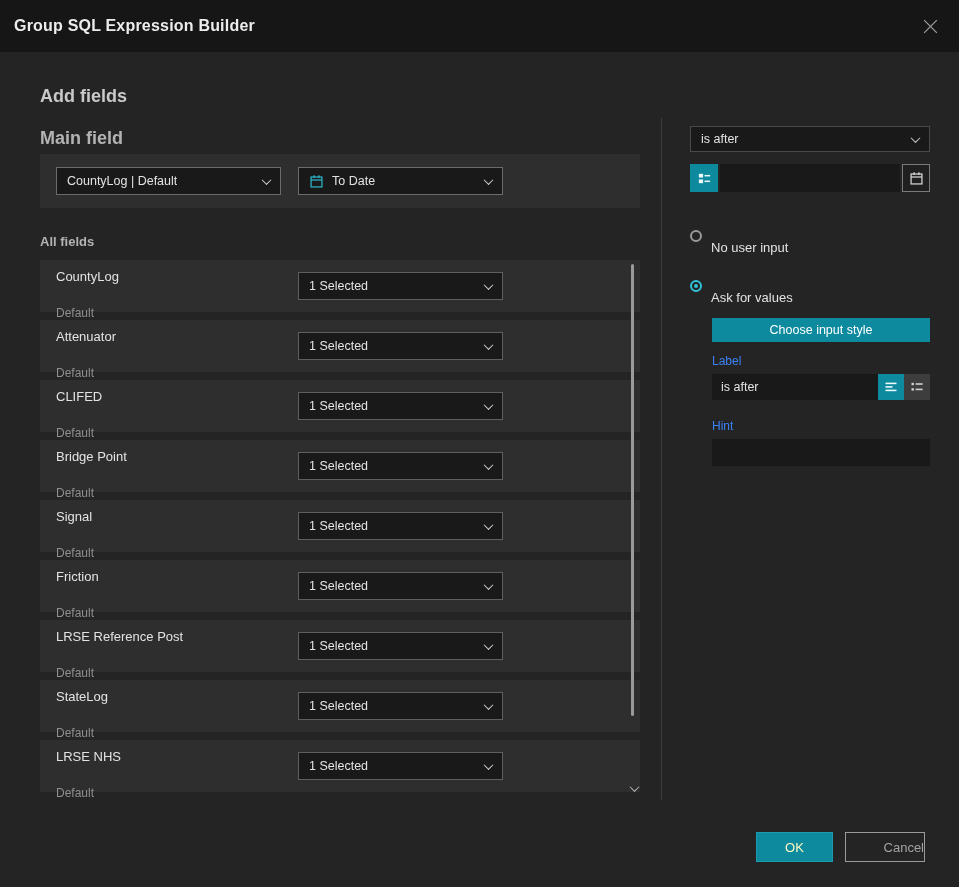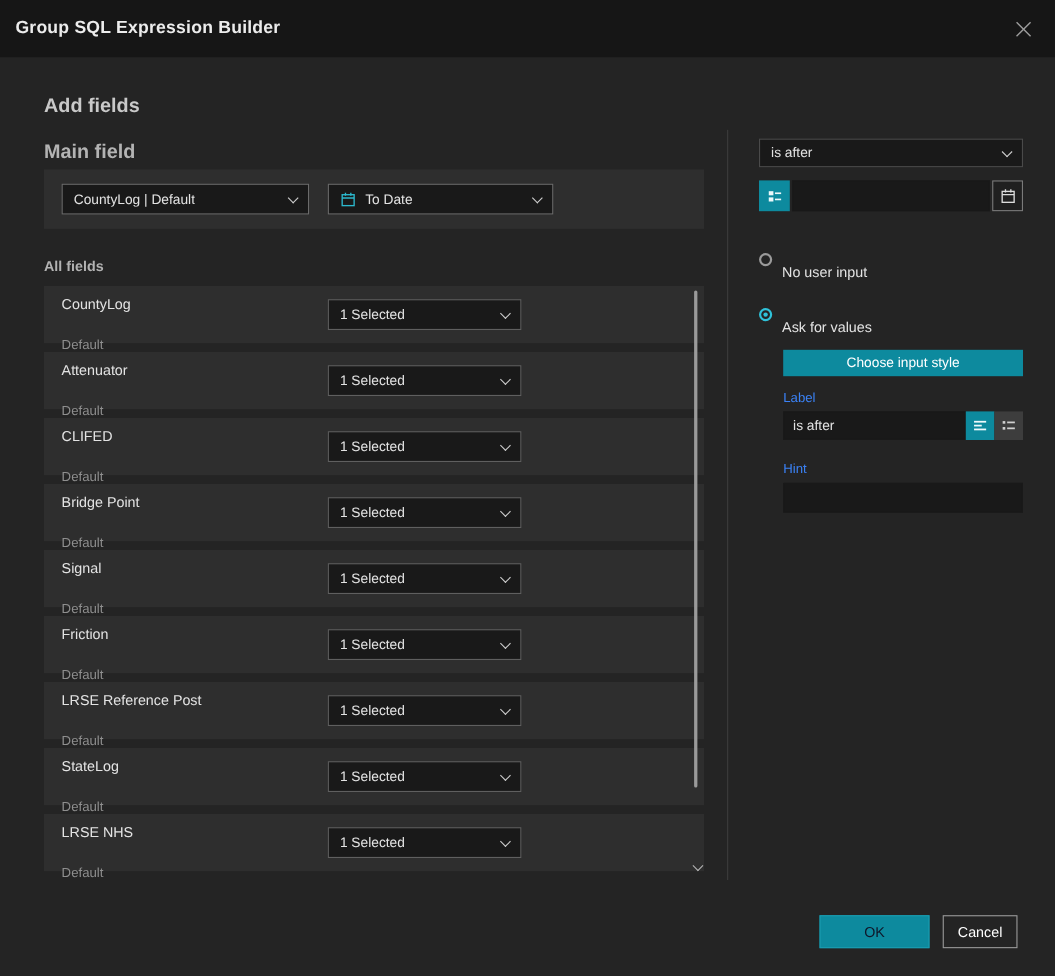--- a/index.html
+++ b/index.html
@@ -39,21 +39,21 @@
   
   .main-panel { position: absolute; left: 40px; top: 154px; width: 600px; height: 54px; background: #2e2e2e; }
   .sel-main { position: absolute; left: 16px;  top: 13px; width: 225px; }
   .sel-date { position: absolute; left: 258px; top: 13px; width: 205px; }
 
   
   .rows { position: absolute; left: 40px; top: 260px; width: 600px; }
   .field-row { position: relative; height: 52px; margin-bottom: 8px; background: #2e2e2e; padding: 9px 0 0 16px; }
   .f-name { font-size: 13px; color: #e3e3e3; }
   .f-sub  { font-size: 12px; color: #8f8f8f; margin-top: 22px; }
-  .sel-row { position: absolute; left: 258px; top: 12px; width: 176px; border-color: #5f5f5f; }
+  .sel-row { position: absolute; left: 258px; top: 12px; width: 205px; border-color: #5f5f5f; }
 
   
   .scroll-thumb { position: absolute; left: 631px; top: 264px; width: 3px; height: 452px;
     background: #9a9a9a; border-radius: 2px; cursor: pointer; }
   .scroll-arrow { position: absolute; left: 627px; top: 785px; width: 14px; height: 14px;
     display: flex; align-items: flex-start; justify-content: center; cursor: pointer; }
   .scroll-arrow .chev { border-color: #b5b5b5; }
 
   .v-div { position: absolute; left: 661px; top: 118px; width: 1px; height: 682px; background: #3c3c3c; }
 
@@ -85,22 +85,22 @@
   .label-input { flex: 1; min-width: 0; height: 26px; }
   .style-btn { width: 26px; height: 26px; flex: none; display: flex; align-items: center;
     justify-content: center; cursor: pointer; }
   .style-on  { background: #0d8a9e; color: #eefafc; }
   .style-off { background: #3d3d3d; color: #cfcfcf; }
   .hint-input { width: 100%; height: 27px; }
 
   
   .footer { position: absolute; top: 832px; right: 34px; display: flex; gap: 12px; }
   .btn { height: 30px; font-size: 13px; font-family: inherit; cursor: pointer; }
-  .btn-ok { width: 100px; background: #0d8a9e; border: 1px solid #1a9cb0; color: #0f172a; }
-  .btn-cancel { width: 68px; background: transparent; border: 1px solid #9a9a9a; color: #ffffff; }
+  .btn-ok { width: 77px; background: #0d8a9e; border: 1px solid #1a9cb0; color: #fef9c3; }
+  .btn-cancel { width: 80px; background: transparent; border: 1px solid #9a9a9a; color: #a3a3a3; text-align: right; }
 </style>
 </head>
 <body>
 
 <div class="dialog">
 
   <header class="dlg-header">
     <div class="dlg-title">Group SQL Expression Builder</div>
     <div class="close-btn">
       <svg width="17" height="17" viewBox="0 0 16 16" stroke="currentColor" stroke-width="1.2" fill="none">

